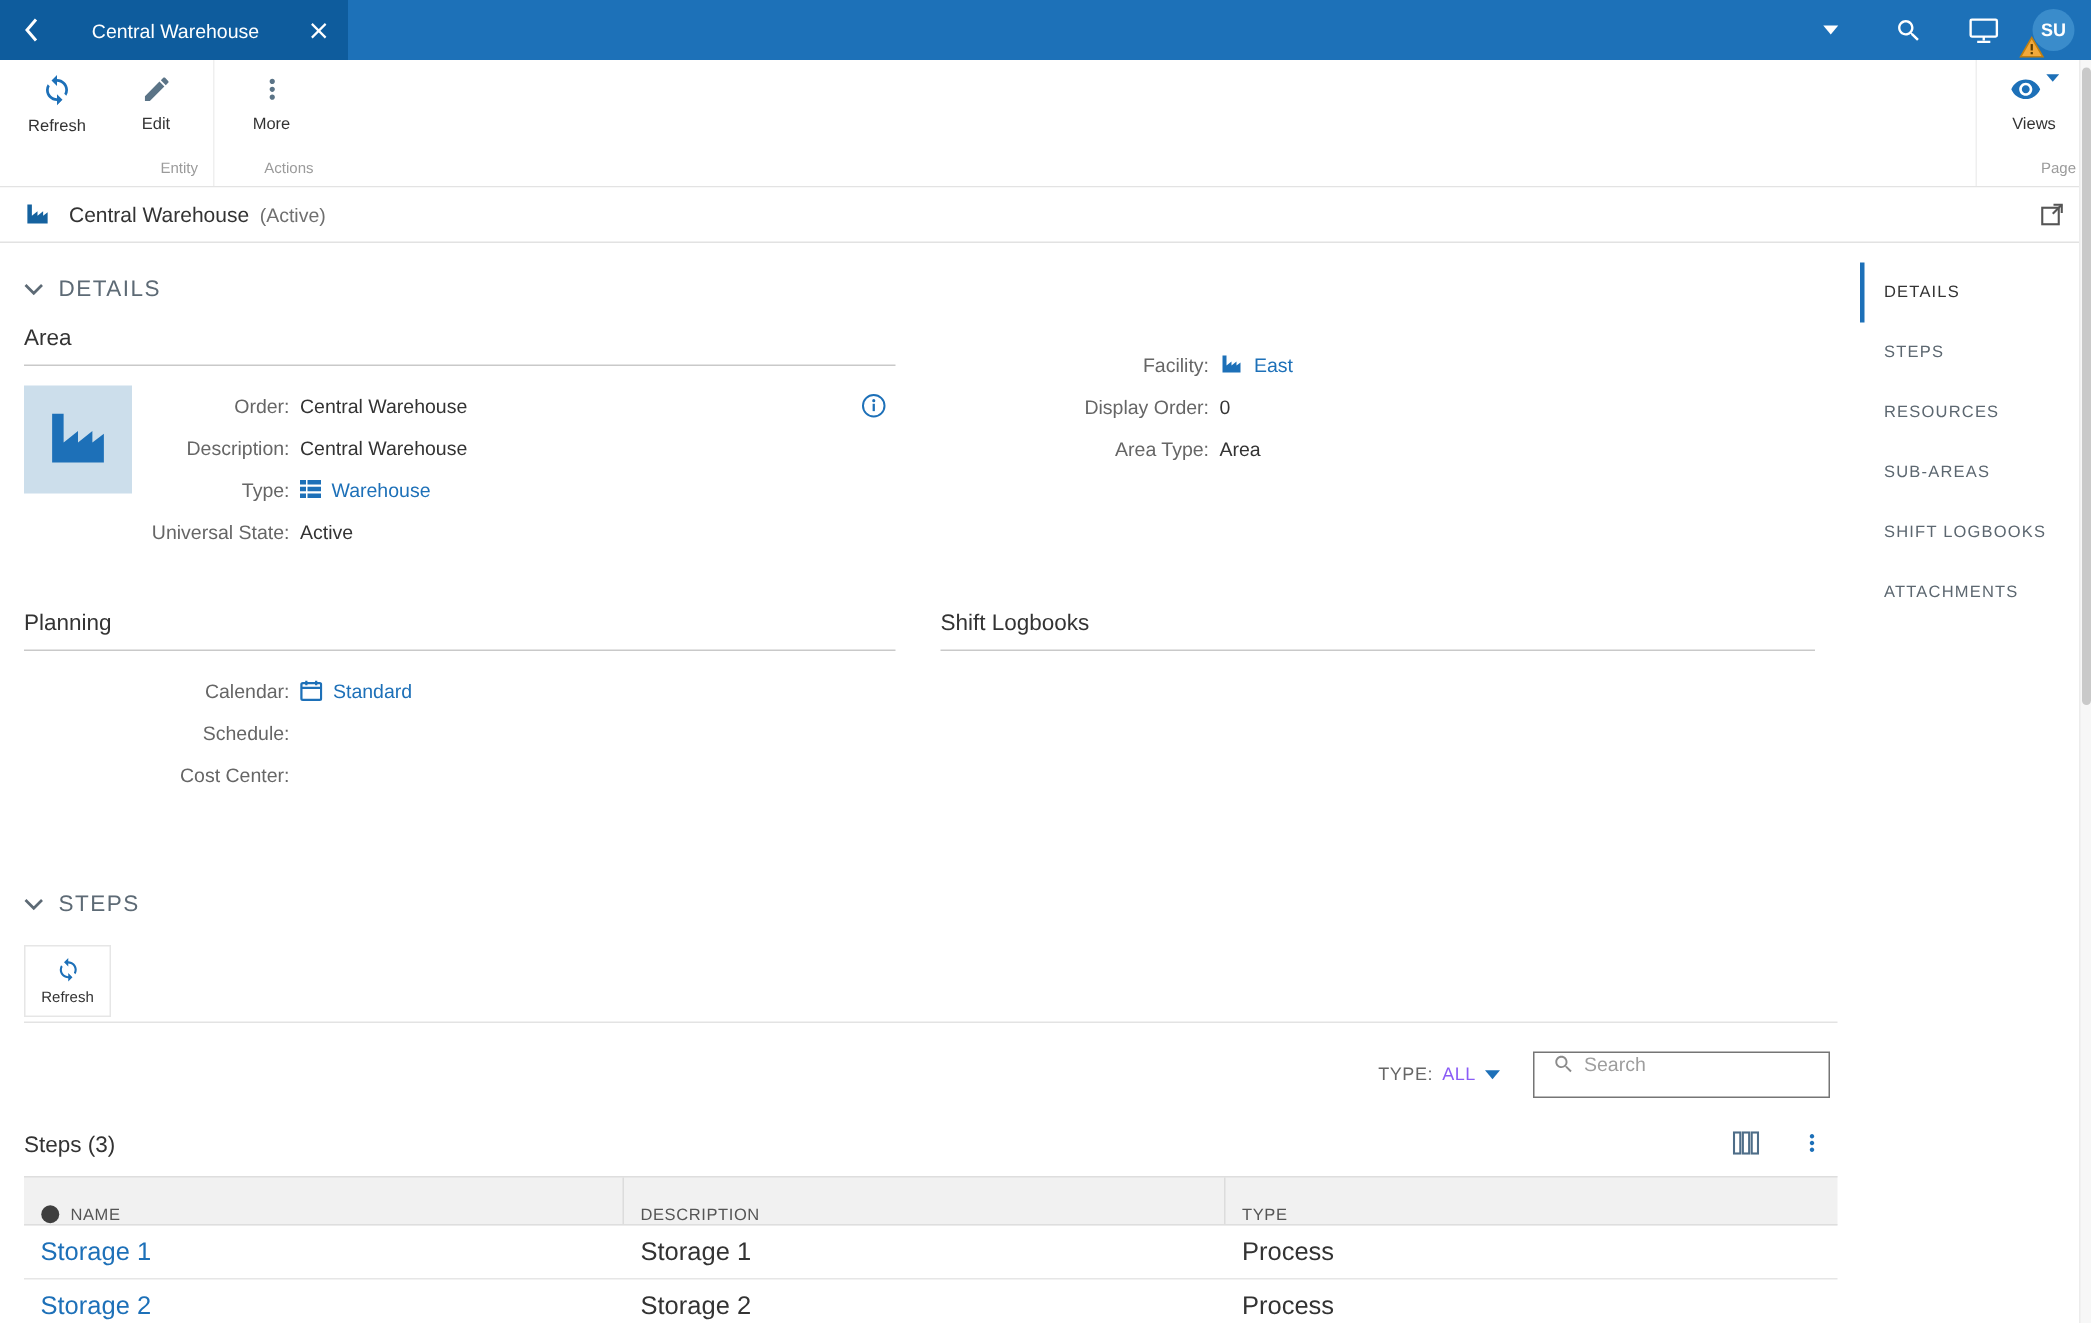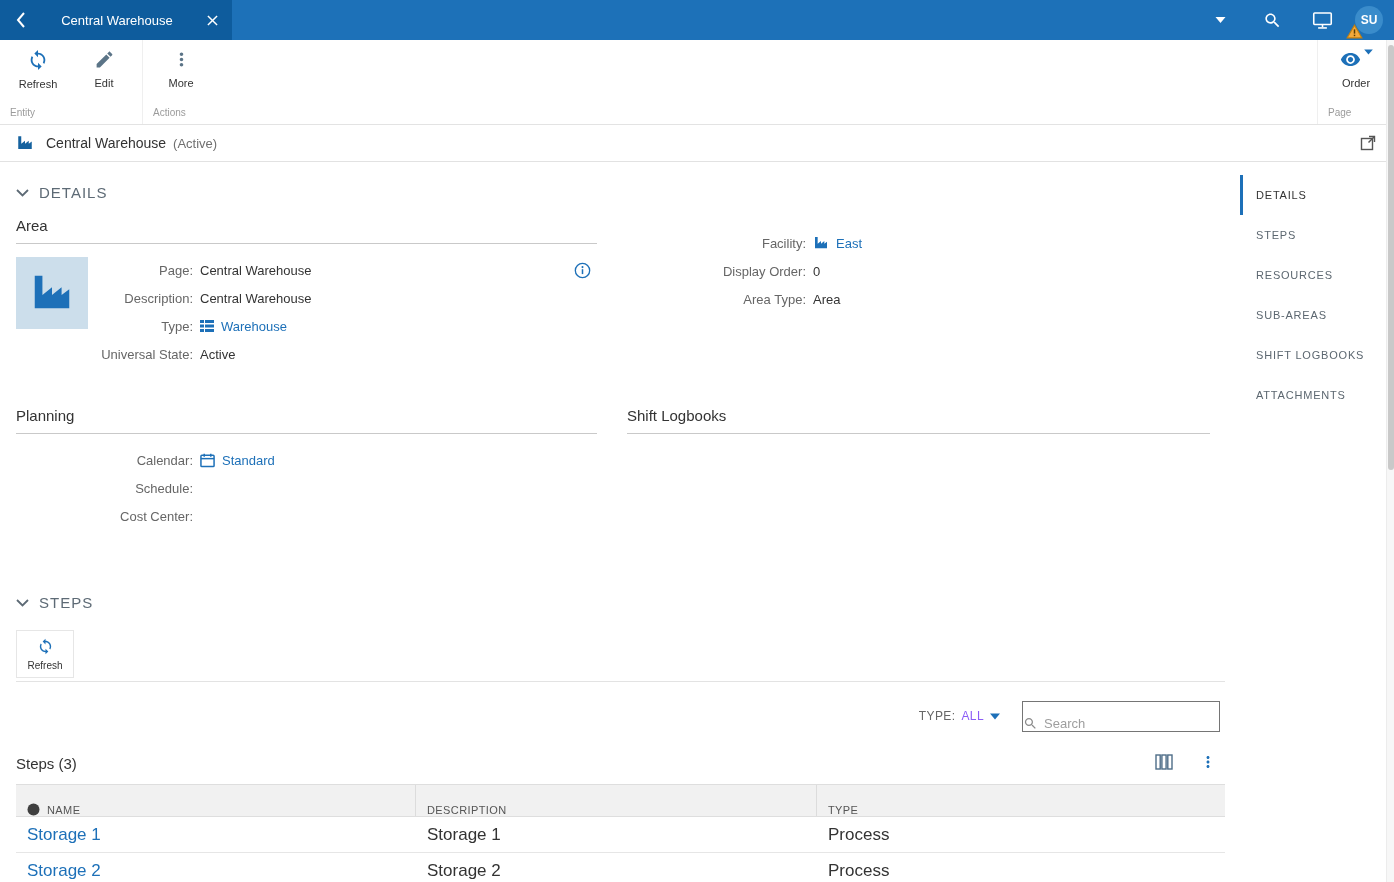--- a/index.html
+++ b/index.html
@@ -24,21 +24,21 @@
           display:flex;align-items:center;justify-content:center;font-size:12px;font-weight:bold}
   .avatar .warn{position:absolute;left:-9px;bottom:-5px;width:17px;height:15px}
 
   
   .toolbar{position:absolute;top:40px;left:0;width:1394px;height:85px;background:#fff;border-bottom:1px solid #e3e3e3;display:flex}
   .tbgroup{display:flex;flex-direction:column;height:100%;padding:0 10px}
   .tbgroup.sep{border-left:1px solid #efefef}
   .btnrow{display:flex;gap:10px;padding-top:9px}
   .tbbtn{width:56px;background:none;border:none;display:flex;flex-direction:column;align-items:center;gap:7px;cursor:pointer;font-family:inherit}
   .tbbtn .lbl{font-size:11px;color:#333}
-  .grouplbl{margin-top:auto;text-align:left;font-size:10px;color:#9b9b9b;padding-bottom:6px}
+  .grouplbl{margin-top:auto;text-align:right;font-size:10px;color:#9b9b9b;padding-bottom:6px}
   .tbgroup.right{margin-left:auto}
   .eyewrap{display:flex;align-items:flex-start;gap:3px}
 
   
   .entityheader{position:absolute;top:125px;left:0;width:1394px;height:37px;background:#fff;border-bottom:1px solid #e2e2e2;display:flex;align-items:center;padding:0 16px}
   .entitytitle{font-size:14px;color:#333;margin-left:12px}
   .entitystate{font-size:13px;color:#6f6f6f;margin-left:7px}
   .openwin{margin-left:auto;width:20px;height:20px;display:flex;align-items:center;justify-content:center}
 
   
@@ -64,21 +64,21 @@
   
   .stepsbar{position:absolute;top:466px;left:16px;width:1209px;height:54px;border-bottom:1px solid #e3e3e3}
   .srefresh{position:absolute;top:2px;left:0;width:58px;height:48px;background:#fff;border:1px solid #e6e6e6;
             display:flex;flex-direction:column;align-items:center;justify-content:center;gap:5px;cursor:pointer;font-family:inherit}
   .srefresh .lbl{font-size:10px;color:#333}
 
   .filterrow{position:absolute;top:538px;left:16px;width:1209px;height:32px;display:flex;align-items:center;justify-content:flex-end}
   .typefilter{display:flex;align-items:center;gap:6px;margin-right:22px;cursor:pointer}
   .typefilter .tlabel{font-size:12px;color:#666;letter-spacing:.4px}
   .typefilter .tvalue{font-size:12px;color:#8b5cf6;letter-spacing:.4px}
-  .searchbox{width:198px;height:31px;margin-right:5px;border:1px solid #757575;background:#fff;display:flex;align-items:flex-end;padding:0 0;gap:6px}
+  .searchbox{width:198px;height:31px;margin-right:5px;border:1px solid #757575;background:#fff;display:flex;align-items:flex-start;padding:0 12px;gap:6px}
   .searchbox input{flex:1;border:none;outline:none;font-size:13px;color:#333;font-family:inherit;min-width:0}
   .searchbox input::placeholder{color:#9e9e9e}
 
   .stepstitle{position:absolute;top:588px;left:16px;width:1209px;height:26px;display:flex;align-items:center}
   .stepstitle .t{font-size:15px;color:#333}
   .stepstitle .icons{margin-left:auto;display:flex;align-items:center;gap:26px;margin-right:8px}
 
   
   .table{position:absolute;top:622px;left:16px;width:1209px}
   .thead{display:flex;height:33px;background:#f1f1f1;border-top:1px solid #dedede;border-bottom:1px solid #dedede}
@@ -183,21 +183,21 @@
     <div class="btnrow">
       <button class="tbbtn">
         <span class="eyewrap">
           <svg width="21" height="21" viewBox="0 0 24 24">
               <path fill="#1d70b8" d="M12 4.5C7 4.5 2.73 7.61 1 12c1.73 4.39 6 7.5 11 7.5s9.27-3.11 11-7.5c-1.73-4.39-6-7.5-11-7.5zM12 17c-2.76 0-5-2.24-5-5s2.24-5 5-5 5 2.24 5 5-2.24 5-5 5zm0-8c-1.66 0-3 1.34-3 3s1.34 3 3 3 3-1.34 3-3-1.34-3-3-3z"></path>
             </svg>
           <svg width="9" height="6" viewBox="0 0 10 7">
               <polygon points="0,0.5 10,0.5 5,6.5" fill="#1d70b8"></polygon>
             </svg>
         </span>
-        <span class="lbl">Order</span>
+        <span class="lbl">Views</span>
       </button>
     </div>
     <div class="grouplbl">Page</div>
   </div>
 </div>
 
 <div class="entityheader">
   <svg width="18" height="18" viewBox="0 0 24 24">
       <path d="M3 20V3h4v10l5-4v4l5-4v4l4-3v10z" fill="#15629f"></path>
     </svg>
@@ -230,21 +230,21 @@
     </div>
     <span class="infoicon clickable">
       <svg width="17" height="17" viewBox="0 0 18 18">
           <circle cx="9" cy="9" r="7.6" fill="none" stroke="#1d70b8" stroke-width="1.4"></circle>
           <circle cx="9" cy="5.4" r="1.1" fill="#1d70b8"></circle>
           <rect x="8.2" y="7.6" width="1.6" height="5.2" fill="#1d70b8"></rect>
         </svg>
     </span>
     <div class="fields">
       <div class="frow">
-        <span class="flabel">Page:</span>
+        <span class="flabel">Order:</span>
         <span class="fvalue">Central Warehouse</span>
       </div>
       <div class="frow">
         <span class="flabel">Description:</span>
         <span class="fvalue">Central Warehouse</span>
       </div>
       <div class="frow">
         <span class="flabel">Type:</span>
         <span class="fvalue">
           <svg width="14" height="14" viewBox="0 0 14 14" fill="#1d70b8">

